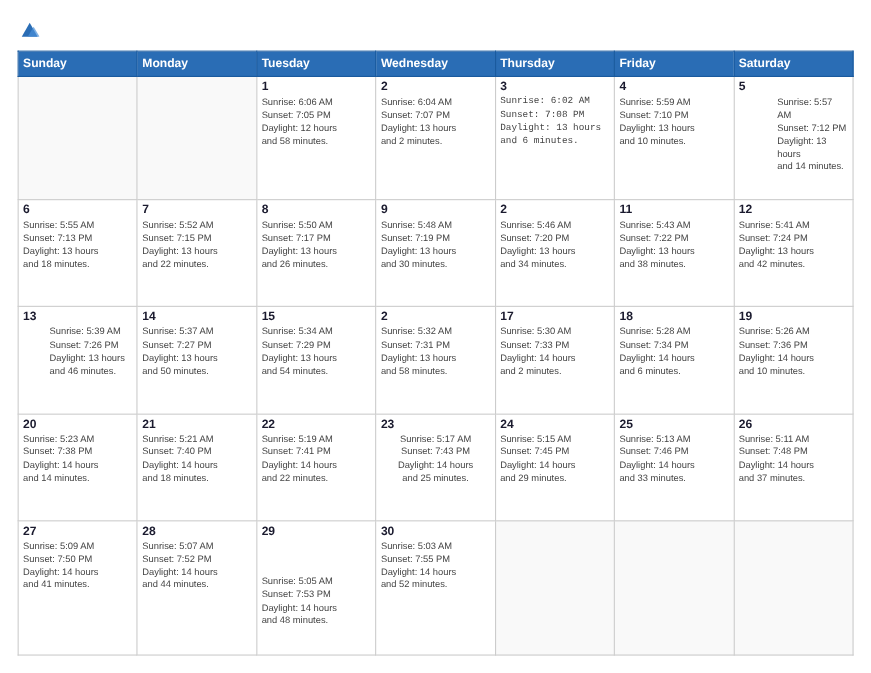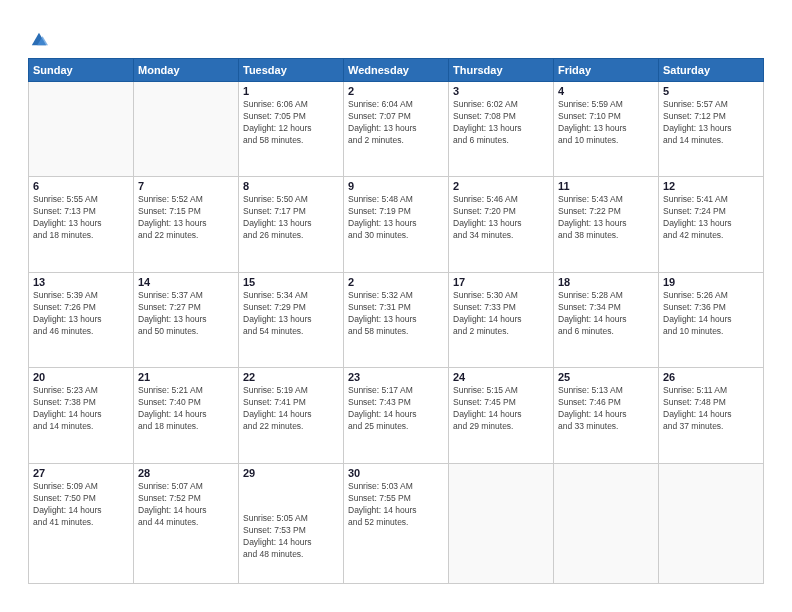--- a/index.html
+++ b/index.html
@@ -6,21 +6,21 @@
     body {
       width: 792px;
       height: 612px;
       font-family: Arial, sans-serif;
       background: #fff;
       overflow: hidden;
     }
     .page {
       width: 792px;
       height: 612px;
-      padding: 28px;
+      padding: 16px;
       display: flex;
       flex-direction: column;
     }
     .header {
       display: flex;
       justify-content: space-between;
       align-items: flex-start;
       margin-bottom: 10px;
     }
     .logo {
@@ -142,35 +142,35 @@
           </td>
           <td>
             <div class="day-num">2</div>
             <div class="day-info" style="white-space: pre-line;">Sunrise: 6:04 AM
 Sunset: 7:07 PM
 Daylight: 13 hours
 and 2 minutes.</div>
           </td>
           <td>
             <div class="day-num">3</div>
-            <div class="day-info" style="white-space: pre-line;">Sunrise: 6:02 AM
+            <div class="day-info" style="white-space: pre-line; font-family: Liberation Mono, monospace;">Sunrise: 6:02 AM
 Sunset: 7:08 PM
 Daylight: 13 hours
 and 6 minutes.</div>
           </td>
           <td>
             <div class="day-num">4</div>
             <div class="day-info" style="white-space: pre-line;">Sunrise: 5:59 AM
 Sunset: 7:10 PM
 Daylight: 13 hours
 and 10 minutes.</div>
           </td>
           <td>
             <div class="day-num">5</div>
-            <div class="day-info" style="white-space: pre-line;">Sunrise: 5:57 AM
+            <div class="day-info" style="white-space: pre-line; margin-left: 35px;">Sunrise: 5:57 AM
 Sunset: 7:12 PM
 Daylight: 13 hours
 and 14 minutes.</div>
           </td>
         </tr>
         <tr>
           <td>
             <div class="day-num">6</div>
             <div class="day-info" style="white-space: pre-line;">Sunrise: 5:55 AM
 Sunset: 7:13 PM
@@ -216,21 +216,21 @@
             <div class="day-num">12</div>
             <div class="day-info" style="white-space: pre-line;">Sunrise: 5:41 AM
 Sunset: 7:24 PM
 Daylight: 13 hours
 and 42 minutes.</div>
           </td>
         </tr>
         <tr>
           <td>
             <div class="day-num">13</div>
-            <div class="day-info" style="white-space: pre-line;">Sunrise: 5:39 AM
+            <div class="day-info" style="white-space: pre-line; margin-left: 24px;">Sunrise: 5:39 AM
 Sunset: 7:26 PM
 Daylight: 13 hours
 and 46 minutes.</div>
           </td>
           <td>
             <div class="day-num">14</div>
             <div class="day-info" style="white-space: pre-line;">Sunrise: 5:37 AM
 Sunset: 7:27 PM
 Daylight: 13 hours
 and 50 minutes.</div>
@@ -288,21 +288,21 @@
           </td>
           <td>
             <div class="day-num">22</div>
             <div class="day-info" style="white-space: pre-line;">Sunrise: 5:19 AM
 Sunset: 7:41 PM
 Daylight: 14 hours
 and 22 minutes.</div>
           </td>
           <td>
             <div class="day-num">23</div>
-            <div class="day-info" style="white-space: pre-line;">Sunrise: 5:17 AM
+            <div class="day-info" style="white-space: pre-line; text-align: center;">Sunrise: 5:17 AM
 Sunset: 7:43 PM
 Daylight: 14 hours
 and 25 minutes.</div>
           </td>
           <td>
             <div class="day-num">24</div>
             <div class="day-info" style="white-space: pre-line;">Sunrise: 5:15 AM
 Sunset: 7:45 PM
 Daylight: 14 hours
 and 29 minutes.</div>

